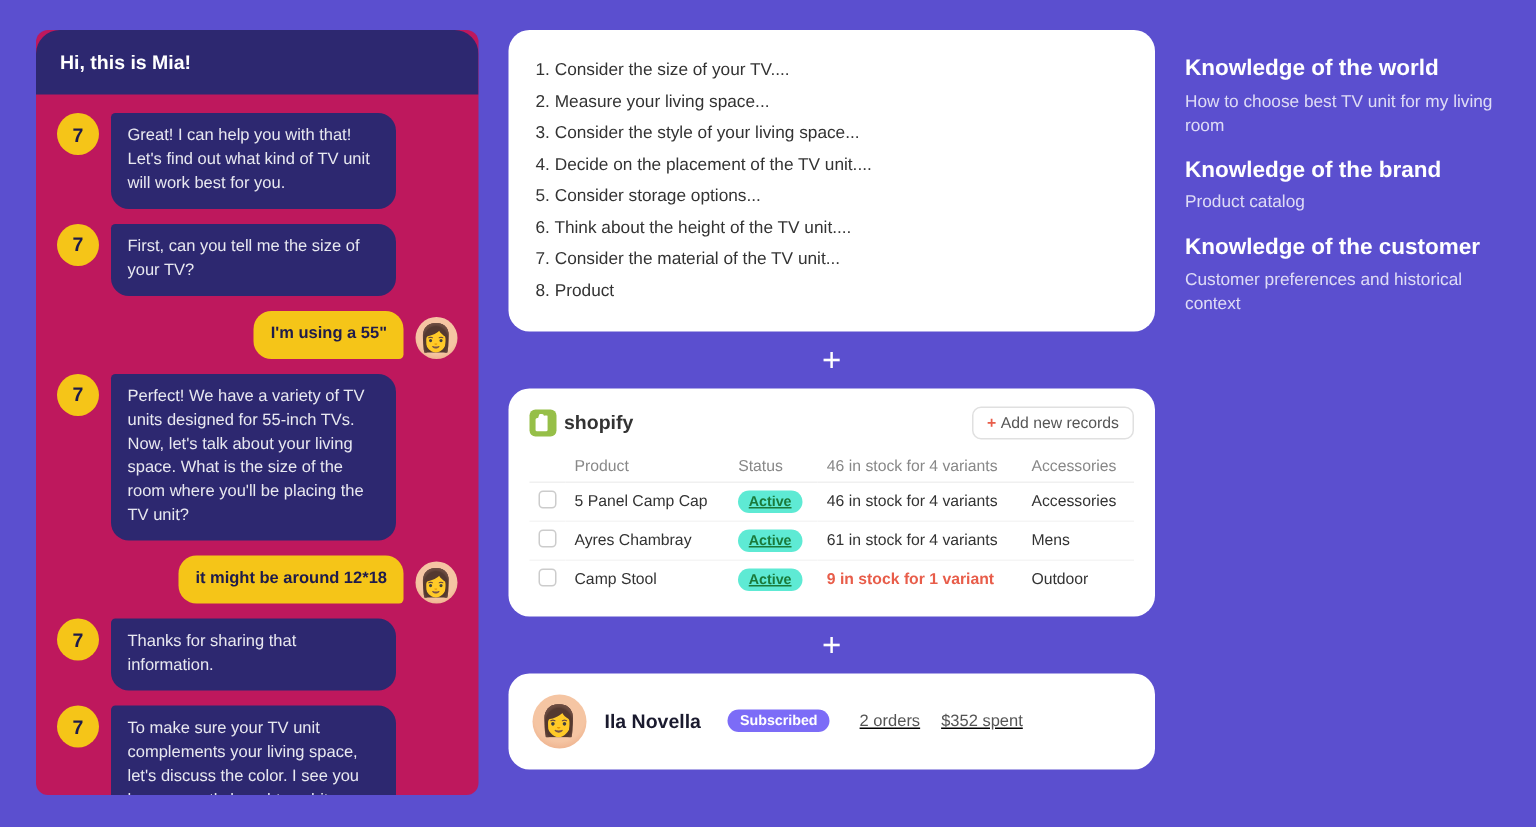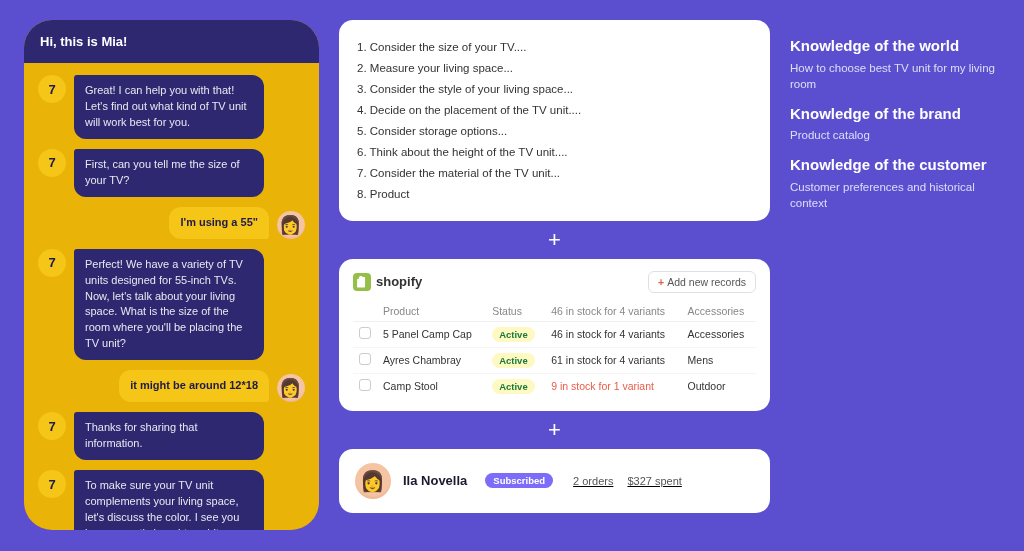--- a/index.html
+++ b/index.html
@@ -17,22 +17,22 @@
       display: flex;
       gap: 20px;
       padding: 20px 24px;
       width: 100%;
       height: 100%;
       align-items: flex-start;
     }
 
     
     .chat-panel {
-      background: #eab308;
-      border-radius: 28px;
+      background: #be185d;
+      border-radius: 8px;
       width: 295px;
       min-width: 295px;
       height: 510px;
       display: flex;
       flex-direction: column;
       overflow: hidden;
       padding: 0;
     }
     .chat-header {
       background: #2d2870;
@@ -227,22 +227,22 @@
     .product-table tr:last-child td { border-bottom: none; }
     .th-check { width: 20px; }
 
     .badge {
       display: inline-block;
       padding: 2px 7px;
       border-radius: 10px;
       font-size: 9.5px;
       font-weight: 600;
     }
-    .badge-active { background: #fef9c3; color: #1a7a3a; }
-    .stock-red { color: #e85d4a; font-weight: 400; text-align: center; }
+    .badge-active { background: #5eead4; color: #1a7a3a; text-decoration: underline; }
+    .stock-red { color: #e85d4a; font-weight: 700; text-align: center; }
 
     .checkbox-mock {
       width: 12px;
       height: 12px;
       border: 1.5px solid #ccc;
       border-radius: 3px;
       display: inline-block;
     }
 
     
@@ -431,21 +431,21 @@
     </div>
 
     <div class="plus-sign">+</div>
 
     <div class="card-customer">
       <div class="customer-avatar">👩</div>
       <div style="font-size:13px;font-weight:700;color:#1a1a2e;white-space:nowrap;">Ila Novella</div>
       <span class="badge-subscribed">Subscribed</span>
       <div class="customer-stats">
         <span class="stat-item">2 orders</span>
-        <span class="stat-item">$327 spent</span>
+        <span class="stat-item">$352 spent</span>
       </div>
     </div>
 
   </div>
 
   <div class="labels-panel">
 
     <div class="label-block">
       <div class="label-title">Knowledge of the world</div>
       <div class="label-subtitle">How to choose best TV unit for my living room</div>

